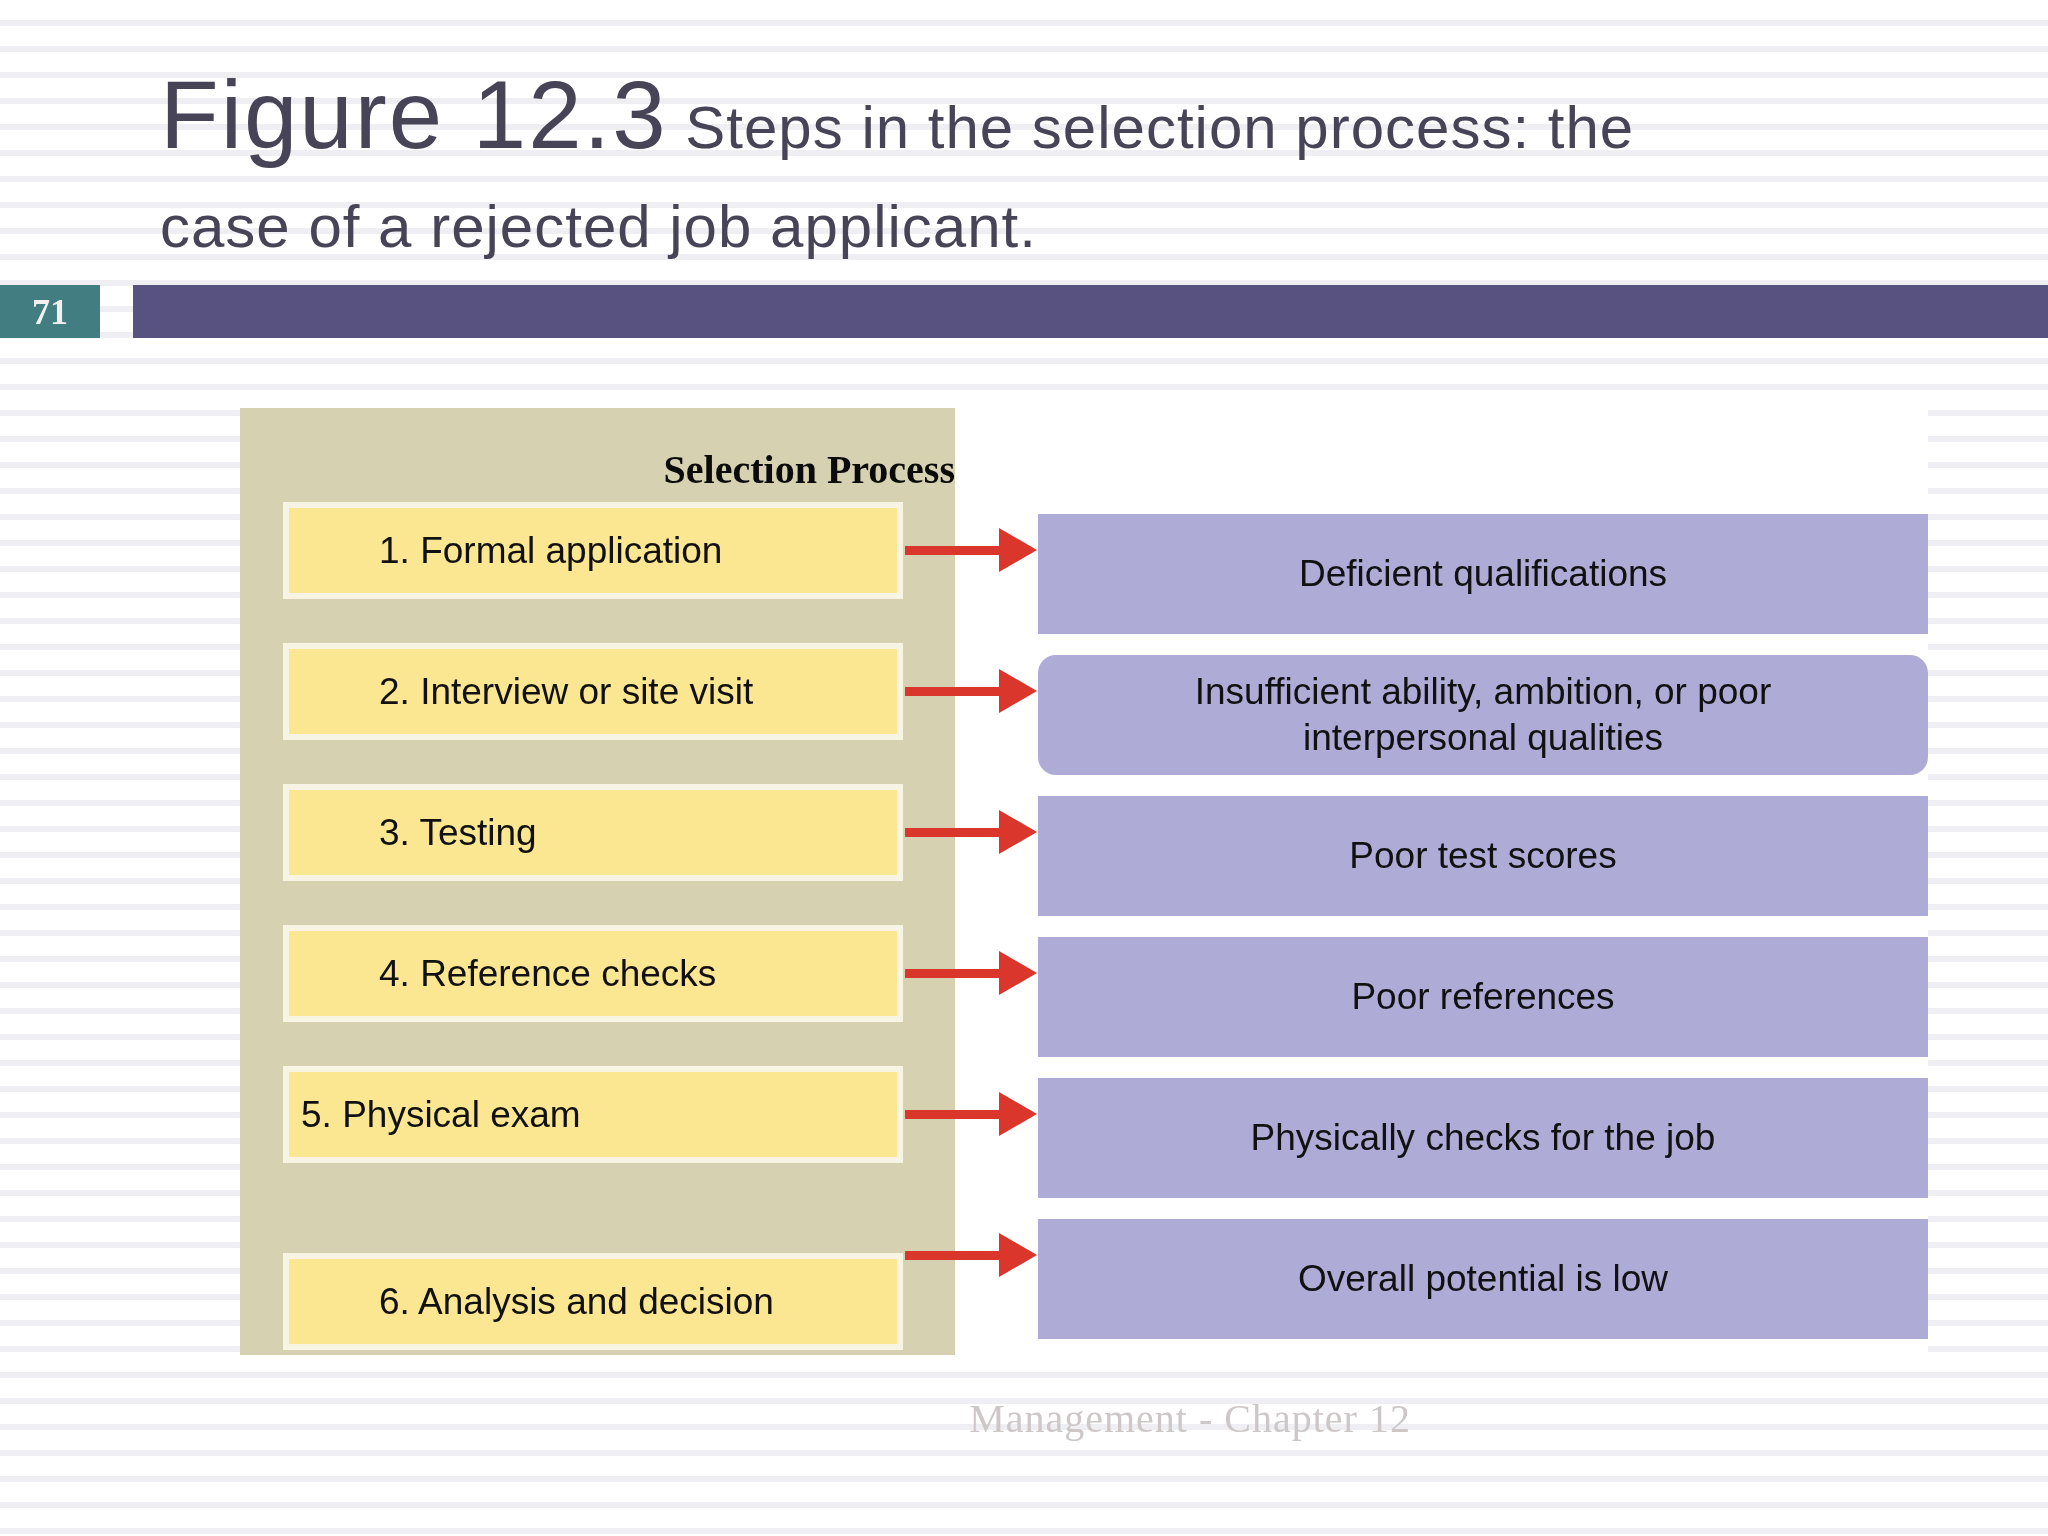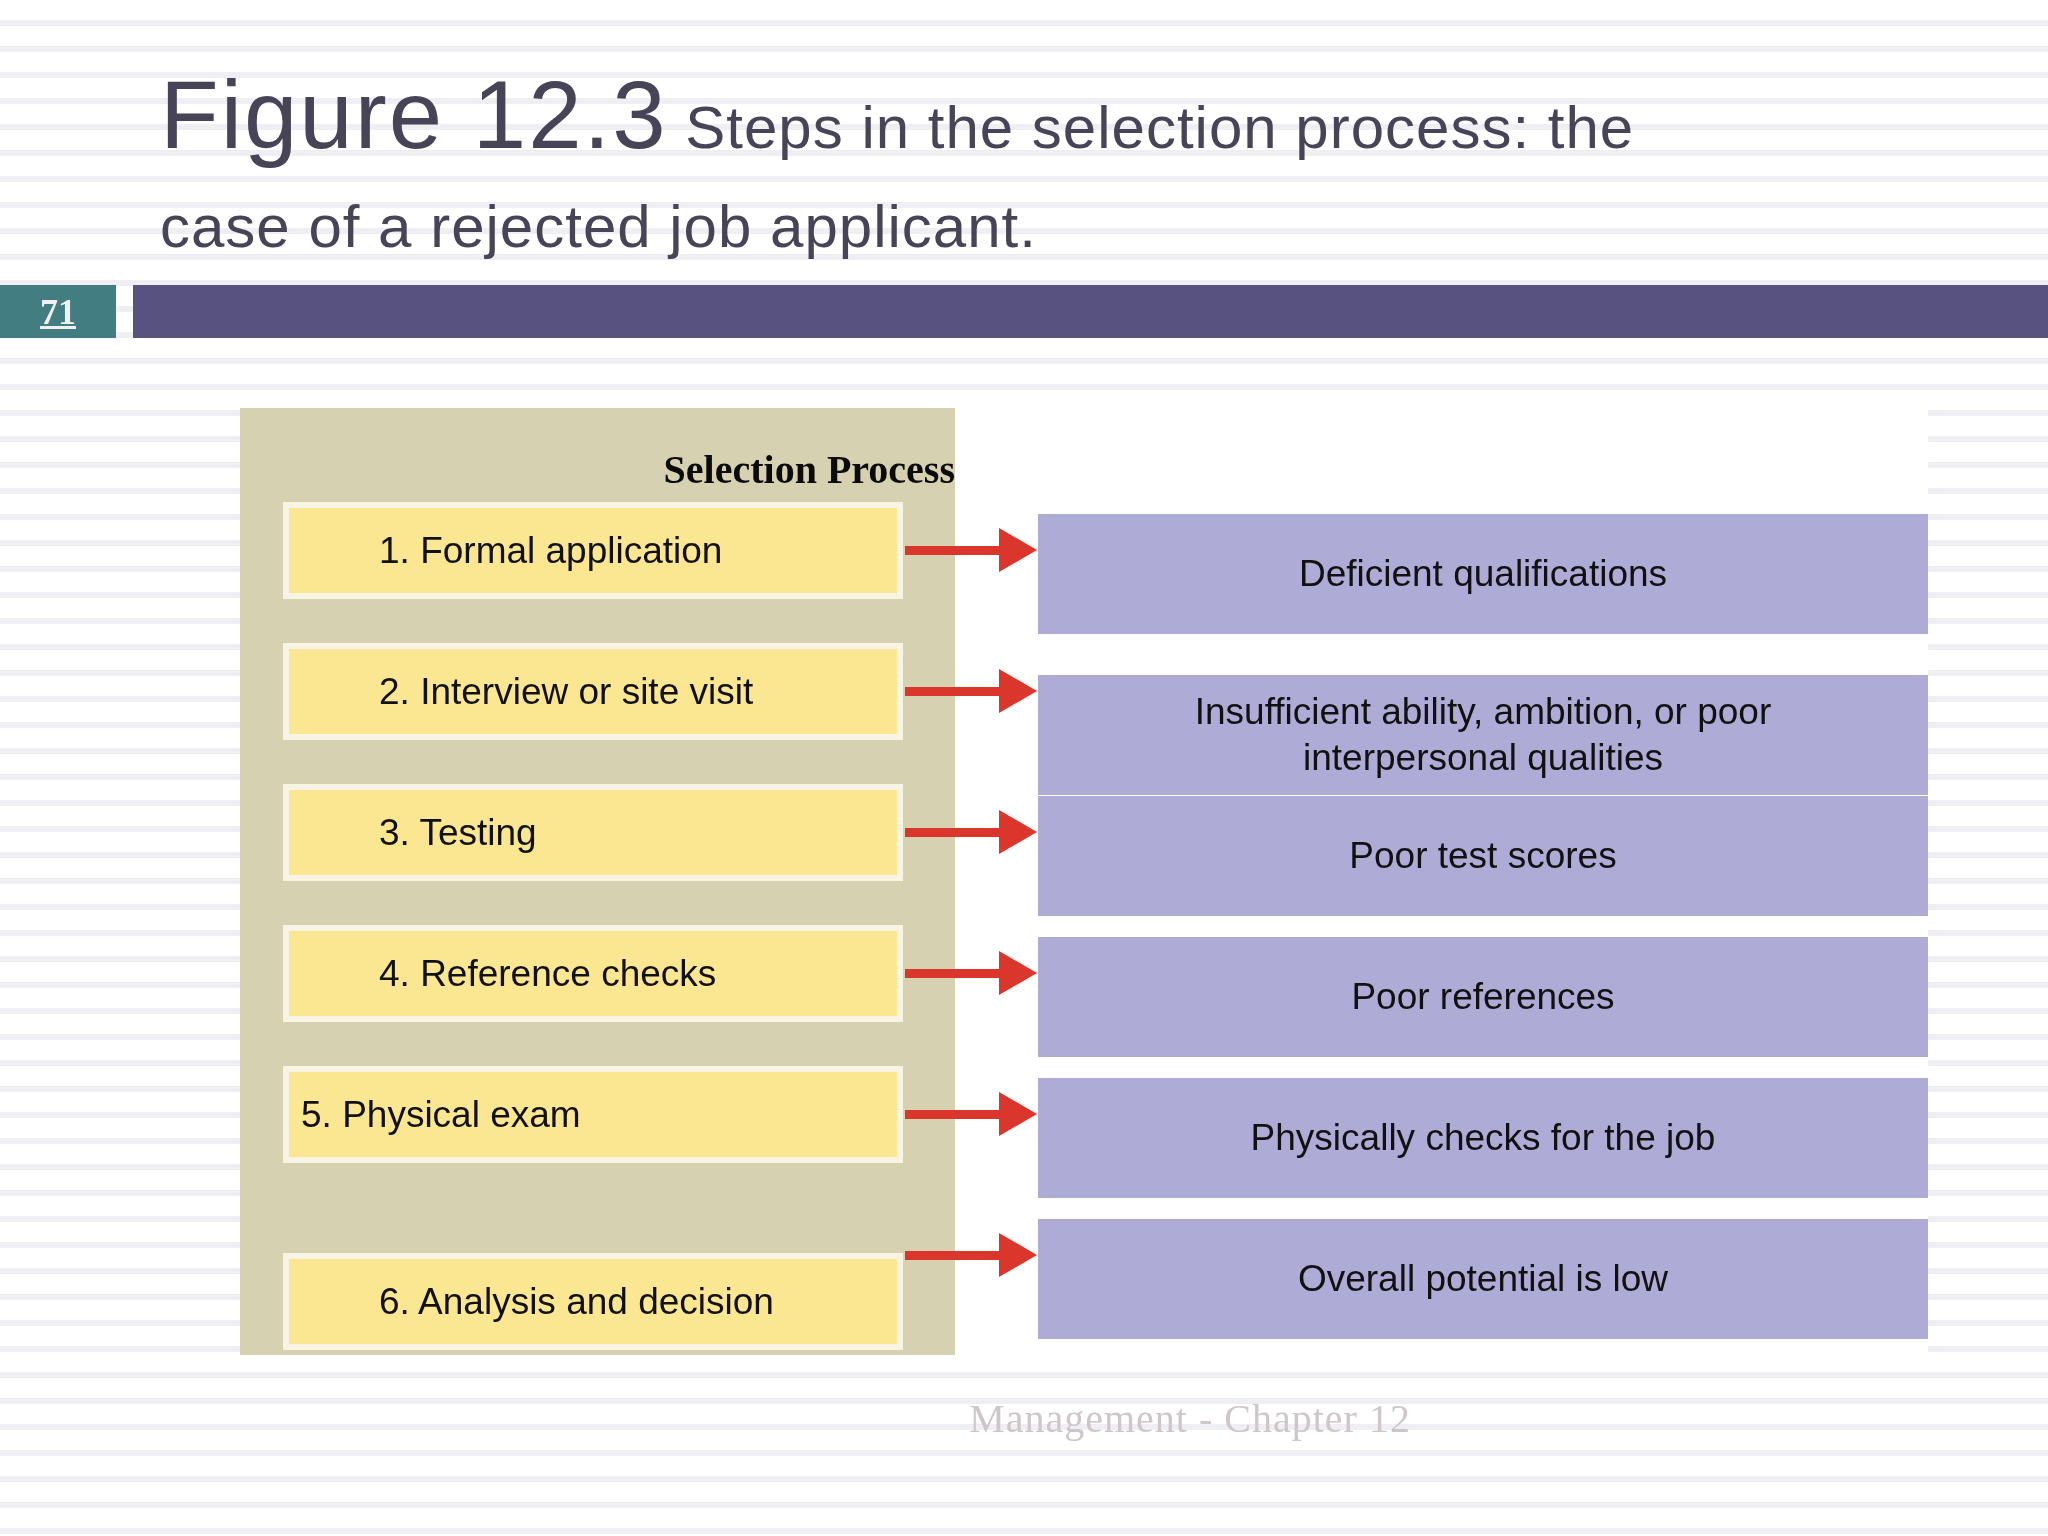--- a/index.html
+++ b/index.html
@@ -12,24 +12,24 @@
   }
 
   
   .title { position:absolute; left:160px; top:62px; color:var(--title,#474457); }
   .title .big   { font-size:96px; line-height:1.1; letter-spacing:2px; }
   .title .small { font-size:60px; line-height:1.1; letter-spacing:1px; }
   .title .line2 { margin-top:26px; }
 
   
   .page-badge {
-    position:absolute; left:0; top:285px; width:116px; height:53px;
+    position:absolute; left:0; top:285px; width:100px; height:53px;
     background:var(--badge,#417d81); color:var(--badgeText,#f2f0ee);
     font-family:"Liberation Serif", serif; font-weight:bold; font-size:36px;
-    display:flex; align-items:center; justify-content:center;text-decoration:underline;
+    display:flex; align-items:center; justify-content:center;
   }
   .header-bar {
     position:absolute; left:133px; top:285px; width:1915px; height:53px;
     background:var(--bar,#57527f);
   }
 
   
   .diagram-white {
     position:absolute; left:240px; top:408px; width:1688px; height:947px;
     background:var(--diagBg,#ffffff);
@@ -109,21 +109,21 @@
       <div class="reason-box" style="top: 490px;">
         <span>Deficient qualifications</span>
       </div>
       <div class="step-box" style="top: 643px;">
         <span>2. Interview or site visit</span>
       </div>
       <div class="arrow" style="top: 669px;">
         <div class="shaft"></div>
         <div class="head"></div>
       </div>
-      <div class="reason-box" style="top: 651px;">
+      <div class="reason-box" style="top: 631px; border-radius: 18px;">
         <span>Insufficient ability, ambition, or poor interpersonal qualities</span>
       </div>
       <div class="step-box" style="top: 784px;">
         <span>3. Testing</span>
       </div>
       <div class="arrow" style="top: 810px;">
         <div class="shaft"></div>
         <div class="head"></div>
       </div>
       <div class="reason-box" style="top: 772px;">

